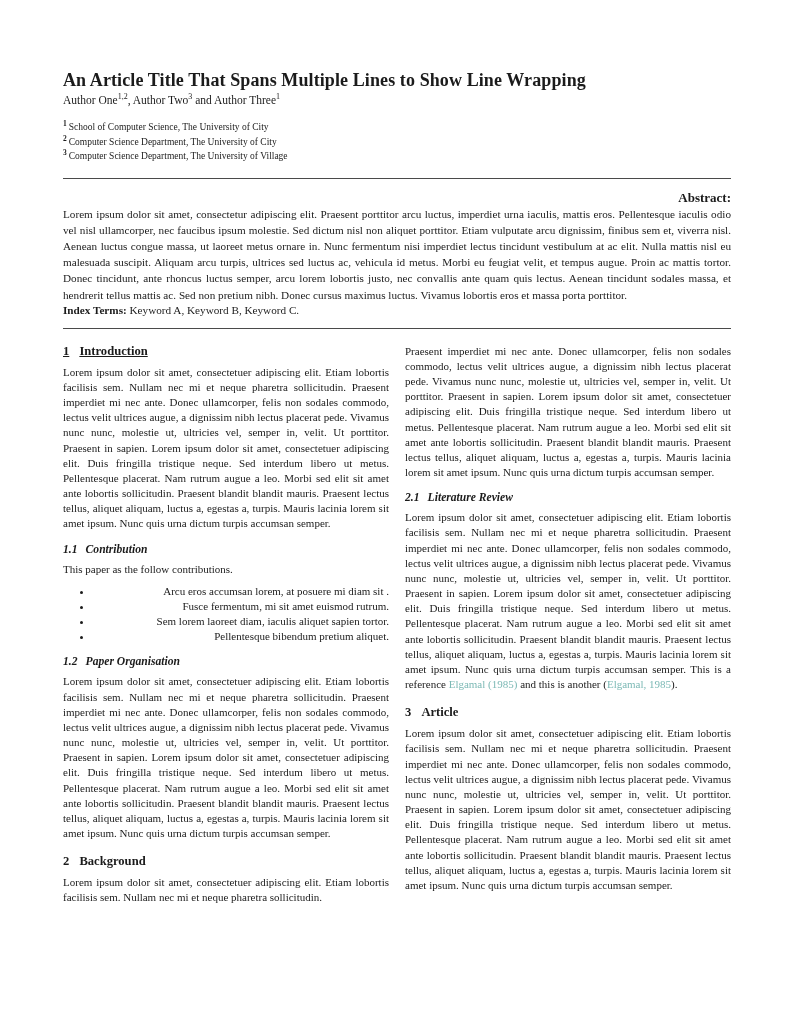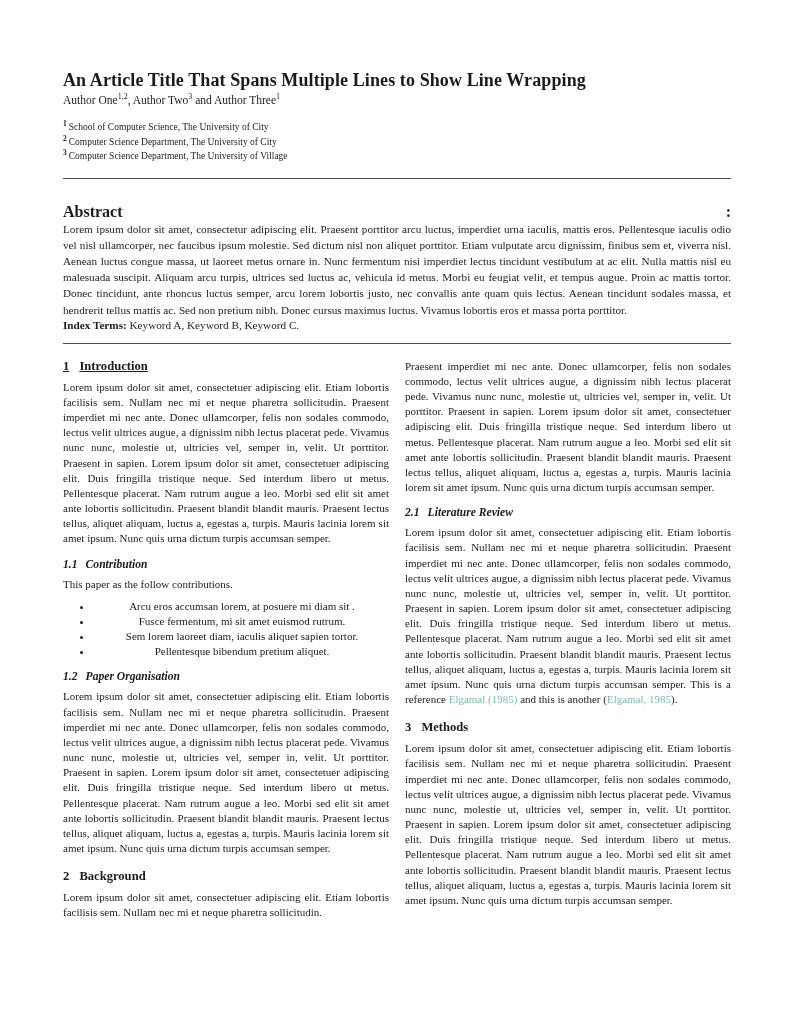--- a/index.html
+++ b/index.html
@@ -17,22 +17,22 @@
   }
   .authors-line { margin-top: 1px; font-size: 11.5px; }
   .authors-line sup { font-size: 8px; }
 
   .affiliations { margin-top: 13px; font-size: 9.5px; line-height: 1.32; }
   .affiliation-row sup { font-size: 7.5px; font-weight: bold; margin-right: 2px; }
 
   .rule { border: none; border-top: 1.6px solid #4a4a4a; margin-top: 15px; }
 
   .abstract-head-row {
-    display: flex; justify-content: space-between; align-items: baseline;
-    margin-top: 24px; font-size: 16px; font-weight: bold;
+    display: flex; justify-content: flex-end; align-items: baseline;
+    margin-top: 11px; font-size: 13px; font-weight: bold;
   }
   .abstract-body {
     margin-top: 0; font-size: 11.2px; line-height: 1.44;
     text-align: justify; hyphens: auto;
   }
   .index-terms { margin-top: 1px; font-size: 11.2px; }
   .index-terms b { font-weight: bold; }
   .rule2 { border: none; border-top: 1.6px solid #4a4a4a; margin-top: 12px; }
 
   .columns { display: flex; gap: 16px; margin-top: 15px; }
@@ -45,21 +45,21 @@
   .sec-h1.first { margin-top: 0; text-decoration: underline; }
 
   .para {
     font-size: 11px; line-height: 1.38; text-align: justify; hyphens: auto;
     margin-bottom: 2px;
   }
   .lead-line { font-size: 11px; line-height: 1.38; }
 
   ul.bullets { margin: 7px 0 7px 30px; }
   ul.bullets li {
-    font-size: 11px; line-height: 1.38; list-style: disc; text-align: center;
+    font-size: 11px; line-height: 1.38; list-style: disc; text-align: right;
     padding-left: 2px;
   }
 
   .cite { color: #7cb9b5; text-decoration: none; cursor: pointer; }
 </style>
 </head>
 <body>
 
 <div class="page">
   <div class="content">
@@ -119,20 +119,20 @@
 
       <div class="col">
         <p class="para">Praesent imperdiet mi nec ante. Donec ullamcorper, felis non sodales commodo, lectus velit ultrices augue, a dignissim nibh lectus placerat pede. Vivamus nunc nunc, molestie ut, ultricies vel, semper in, velit. Ut porttitor. Praesent in sapien. Lorem ipsum dolor sit amet, consectetuer adipiscing elit. Duis fringilla tristique neque. Sed interdum libero ut metus. Pellentesque placerat. Nam rutrum augue a leo. Morbi sed elit sit amet ante lobortis sollicitudin. Praesent blandit blandit mauris. Praesent lectus tellus, aliquet aliquam, luctus a, egestas a, turpis. Mauris lacinia lorem sit amet ipsum. Nunc quis urna dictum turpis accumsan semper.</p>
 
         <div class="sec-h2">
           <span class="sec-num">2.1</span><span>Literature Review</span>
         </div>
         <p class="para"><span>Lorem ipsum dolor sit amet, consectetuer adipiscing elit. Etiam lobortis facilisis sem. Nullam nec mi et neque pharetra sollicitudin. Praesent imperdiet mi nec ante. Donec ullamcorper, felis non sodales commodo, lectus velit ultrices augue, a dignissim nibh lectus placerat pede. Vivamus nunc nunc, molestie ut, ultricies vel, semper in, velit. Ut porttitor. Praesent in sapien. Lorem ipsum dolor sit amet, consectetuer adipiscing elit. Duis fringilla tristique neque. Sed interdum libero ut metus. Pellentesque placerat. Nam rutrum augue a leo. Morbi sed elit sit amet ante lobortis sollicitudin. Praesent blandit blandit mauris. Praesent lectus tellus, aliquet aliquam, luctus a, egestas a, turpis. Mauris lacinia lorem sit amet ipsum. Nunc quis urna dictum turpis accumsan semper.</span><span> This is a reference </span><a class="cite">Elgamal (1985)</a><span> and this is another (</span><a class="cite">Elgamal, 1985</a><span>).</span></p>
 
         <div class="sec-h1">
-          <span class="sec-num">3</span><span>Methods</span>
+          <span class="sec-num">3</span><span>Article</span>
         </div>
         <p class="para">Lorem ipsum dolor sit amet, consectetuer adipiscing elit. Etiam lobortis facilisis sem. Nullam nec mi et neque pharetra sollicitudin. Praesent imperdiet mi nec ante. Donec ullamcorper, felis non sodales commodo, lectus velit ultrices augue, a dignissim nibh lectus placerat pede. Vivamus nunc nunc, molestie ut, ultricies vel, semper in, velit. Ut porttitor. Praesent in sapien. Lorem ipsum dolor sit amet, consectetuer adipiscing elit. Duis fringilla tristique neque. Sed interdum libero ut metus. Pellentesque placerat. Nam rutrum augue a leo. Morbi sed elit sit amet ante lobortis sollicitudin. Praesent blandit blandit mauris. Praesent lectus tellus, aliquet aliquam, luctus a, egestas a, turpis. Mauris lacinia lorem sit amet ipsum. Nunc quis urna dictum turpis accumsan semper.</p>
       </div>
 
     </div>
   </div>
 </div>
 
 </body></html>

